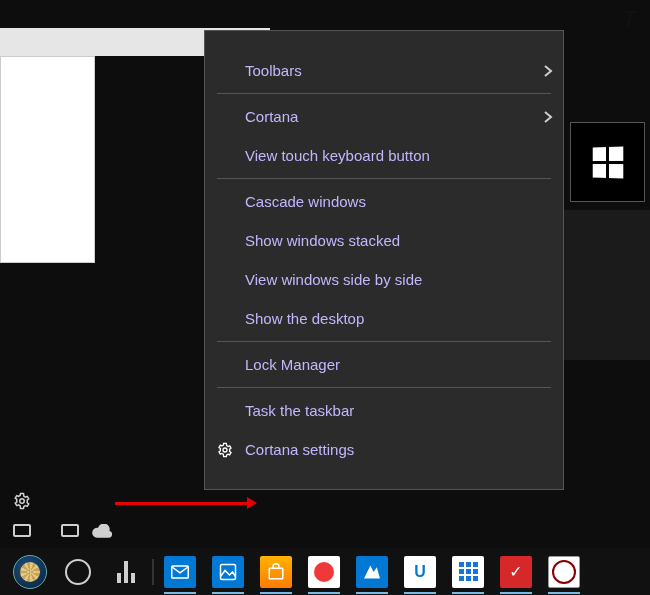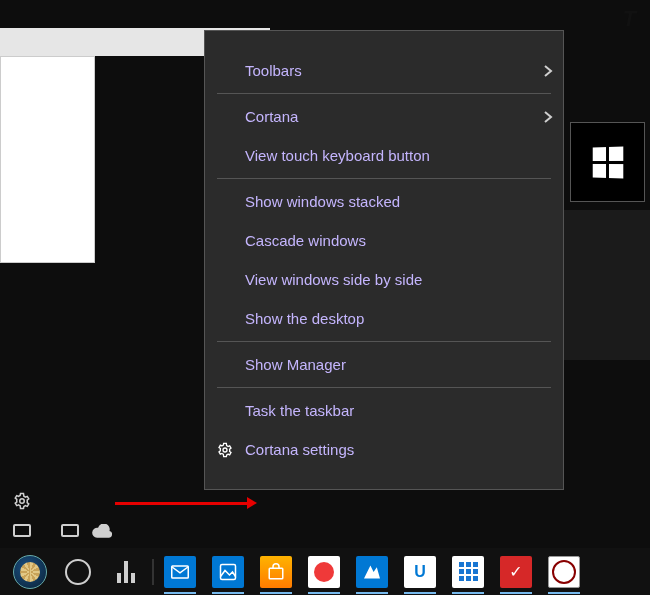--- a/index.html
+++ b/index.html
@@ -122,42 +122,42 @@
         </div>
       </div>
       <div class="menu-item">
         <div class="mi-icon"></div>
         <div class="mi-label">View touch keyboard button</div>
         <div class="mi-arrow"></div>
       </div>
       <div class="sep"></div>
       <div class="menu-item">
         <div class="mi-icon"></div>
+        <div class="mi-label">Cascade windows</div>
+        <div class="mi-arrow"></div>
+      </div>
+      <div class="menu-item">
+        <div class="mi-icon"></div>
         <div class="mi-label">Show windows stacked</div>
         <div class="mi-arrow"></div>
       </div>
       <div class="menu-item">
         <div class="mi-icon"></div>
-        <div class="mi-label">Cascade windows</div>
-        <div class="mi-arrow"></div>
-      </div>
-      <div class="menu-item">
-        <div class="mi-icon"></div>
         <div class="mi-label">View windows side by side</div>
         <div class="mi-arrow"></div>
       </div>
       <div class="menu-item">
         <div class="mi-icon"></div>
         <div class="mi-label">Show the desktop</div>
         <div class="mi-arrow"></div>
       </div>
       <div class="sep"></div>
       <div class="menu-item">
         <div class="mi-icon"></div>
-        <div class="mi-label">Show Manager</div>
+        <div class="mi-label">Lock Manager</div>
         <div class="mi-arrow"></div>
       </div>
       <div class="sep"></div>
       <div class="menu-item">
         <div class="mi-icon"></div>
         <div class="mi-label">Task the taskbar</div>
         <div class="mi-arrow"></div>
       </div>
       <div class="menu-item">
         <div class="mi-icon">

